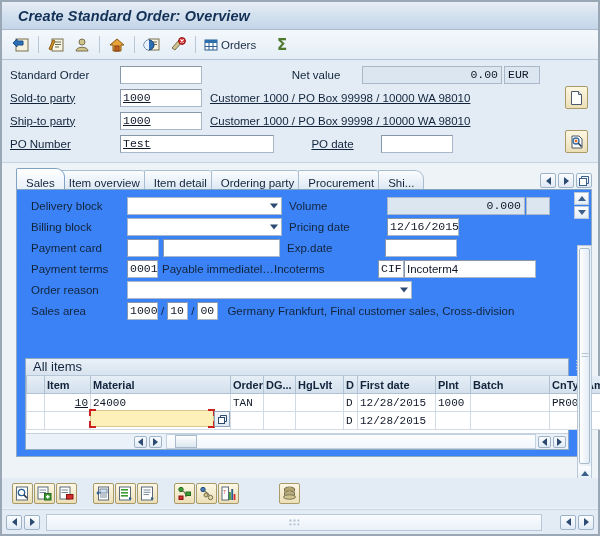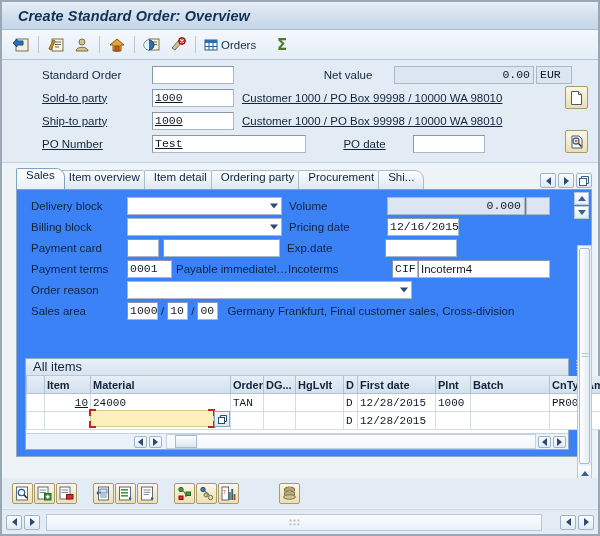--- a/index.html
+++ b/index.html
@@ -46,21 +46,21 @@
   
   .hdr{
     position:relative;
     background:#e3ecf5;
     padding:4px 0 6px 0;
     border-bottom:1px solid #c3d2e0;
   }
   .hrow{display:flex;align-items:center;height:21px;margin-bottom:2px;}
   .lab{
     width:118px;padding-left:8px;box-sizing:border-box;
-    font-size:11.5px;color:#12243c;white-space:nowrap;margin-left:32px;
+    font-size:11.5px;color:#12243c;white-space:nowrap;
   }
   .lab.hot{text-decoration:underline;}
   .inp{
     box-sizing:border-box;height:18px;
     border:1px solid #a8b8c8;border-top-color:#8898a8;border-left-color:#8898a8;
     background:#ffffff;font-family:"Liberation Mono",monospace;font-size:11.5px;
     color:#101828;padding:0 2px;line-height:16px;
   }
   .inp.val{text-decoration:underline;}
   .disp{
@@ -81,21 +81,21 @@
     display:flex;align-items:center;justify-content:center;
   }
   
   .tabstrip{
     position:relative;height:22px;margin:4px 0 0 14px;
     display:flex;align-items:flex-end;
   }
   .tab{
     height:19px;box-sizing:border-box;
     padding:0 9px;margin-right:-6px;
-    display:flex;align-items:flex-start;
+    display:flex;align-items:flex-end;
     font-size:11.5px;color:#12243c;white-space:nowrap;
     background:linear-gradient(to bottom,#fbfdff,#dde8f3);
     border:1px solid #a9bdd0;border-bottom:none;
     border-radius:2px 9px 0 0;
     position:relative;
   }
   .tab.active{
     background:linear-gradient(to bottom,#ffffff,#e9f1fa);
     height:21px;font-weight:normal;z-index:5;
     border-color:#7fa3c4;
@@ -398,21 +398,21 @@
       <div class="frow">
         <div class="flab">Payment card</div>
         <div class="inp" style="width:32px"></div>
         <div class="inp" style="width:117px;margin-left:4px"></div>
         <div class="flab" style="width:auto;padding-left:7px;min-width:105px">Exp.date</div>
         <div class="inp" style="width:72px"></div>
       </div>
 
       <div class="frow">
         <div class="flab">Payment terms</div>
-        <div class="inp" style="width:45px">0001</div>
+        <div class="inp" style="width:31px">0001</div>
         <div class="plain" style="margin-left:4px;width:111px;overflow:hidden">Payable immediatel…</div>
         <div class="flab" style="width:auto;padding-left:1px;min-width:105px">Incoterms</div>
         <div class="inp" style="width:26px">CIF</div>
         <div class="inp" style="width:132px;font-family:'Liberation Sans',sans-serif">Incoterm4</div>
       </div>
 
       <div class="frow">
         <div class="flab">Order reason</div>
         <div class="sel" style="width:285px">
           <span style="padding-left:3px;font-size:11px"></span>

